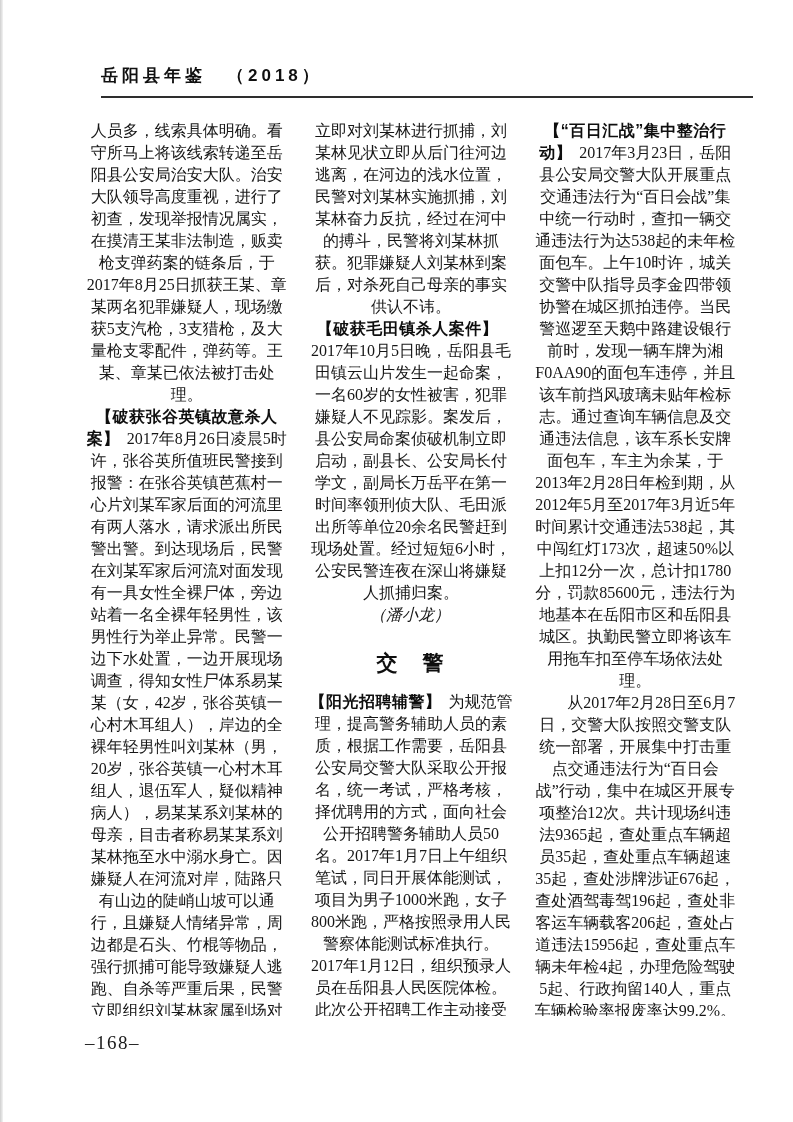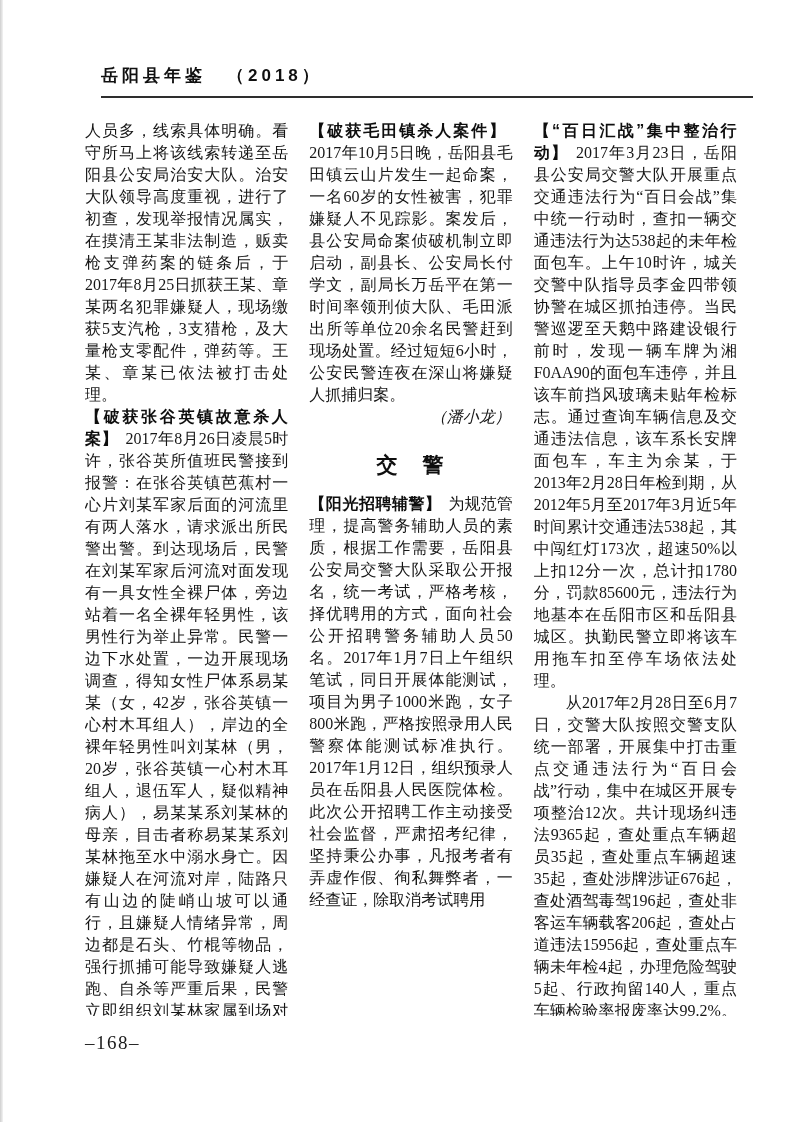--- a/index.html
+++ b/index.html
@@ -55,21 +55,21 @@
   }
   .col {
     flex: 1 1 0;
     min-width: 0;
     overflow: hidden;
     font-size: 16px;
     line-height: 22px;
     text-align: justify;
     text-justify: inter-ideograph;
   }
-  .col p { margin: 0; }
+  .col p { margin: 0; text-align: center; }
   .gap-before { margin-top: 23px; }
   .entry-heading {
     font-family: "Liberation Sans", "DejaVu Sans", sans-serif;
     font-weight: bold;
     letter-spacing: 0.5px;
     margin-right: 7px;
     color: #0e0e0e;
   }
   .signature {
     text-align: right;
@@ -109,20 +109,21 @@
   </header>
 
   <main class="columns">
 
     <section class="col">
       <p class="para">人员多，线索具体明确。看守所马上将该线索转递至岳阳县公安局治安大队。治安大队领导高度重视，进行了初查，发现举报情况属实，在摸清王某非法制造，贩卖枪支弹药案的链条后，于2017年8月25日抓获王某、章某两名犯罪嫌疑人，现场缴获5支汽枪，3支猎枪，及大量枪支零配件，弹药等。王某、章某已依法被打击处理。</p>
       <p class="para gap-before"><span class="entry-heading">【破获张谷英镇故意杀人案】</span><span class="entry-body">2017年8月26日凌晨5时许，张谷英所值班民警接到报警：在张谷英镇芭蕉村一心片刘某军家后面的河流里有两人落水，请求派出所民警出警。到达现场后，民警在刘某军家后河流对面发现有一具女性全裸尸体，旁边站着一名全裸年轻男性，该男性行为举止异常。民警一边下水处置，一边开展现场调查，得知女性尸体系易某某（女，42岁，张谷英镇一心村木耳组人），岸边的全裸年轻男性叫刘某林（男，20岁，张谷英镇一心村木耳组人，退伍军人，疑似精神病人），易某某系刘某林的母亲，目击者称易某某系刘某林拖至水中溺水身亡。因嫌疑人在河流对岸，陆路只有山边的陡峭山坡可以通行，且嫌疑人情绪异常，周边都是石头、竹棍等物品，强行抓捕可能导致嫌疑人逃跑、自杀等严重后果，民警立即组织刘某林家属到场对刘某林进行劝导，并疏散附近的居民。后刘某林从对岸游回来，并往自己家中走，待刘某林一回到家中，埋伏的民警</span></p>
     </section>
 
     <section class="col">
+      <p class="para">立即对刘某林进行抓捕，刘某林见状立即从后门往河边逃离，在河边的浅水位置，民警对刘某林实施抓捕，刘某林奋力反抗，经过在河中的搏斗，民警将刘某林抓获。犯罪嫌疑人刘某林到案后，对杀死自己母亲的事实供认不讳。</p>
       <p class="para gap-before"><span class="entry-heading">【破获毛田镇杀人案件】</span><span class="entry-body">2017年10月5日晚，岳阳县毛田镇云山片发生一起命案，一名60岁的女性被害，犯罪嫌疑人不见踪影。案发后，县公安局命案侦破机制立即启动，副县长、公安局长付学文，副局长万岳平在第一时间率领刑侦大队、毛田派出所等单位20余名民警赶到现场处置。经过短短6小时，公安民警连夜在深山将嫌疑人抓捕归案。</span></p>
       <p class="para signature">（潘小龙）</p>
       <p class="para section-title">交　警</p>
       <p class="para"><span class="entry-heading">【阳光招聘辅警】</span><span class="entry-body">为规范管理，提高警务辅助人员的素质，根据工作需要，岳阳县公安局交警大队采取公开报名，统一考试，严格考核，择优聘用的方式，面向社会公开招聘警务辅助人员50名。2017年1月7日上午组织笔试，同日开展体能测试，项目为男子1000米跑，女子800米跑，严格按照录用人民警察体能测试标准执行。2017年1月12日，组织预录人员在岳阳县人民医院体检。此次公开招聘工作主动接受社会监督，严肃招考纪律，坚持秉公办事，凡报考者有弄虚作假、徇私舞弊者，一经查证，除取消考试聘用</span></p>
     </section>
 
     <section class="col">
       <p class="para gap-before"><span class="entry-heading">【“百日汇战”集中整治行动】</span><span class="entry-body">2017年3月23日，岳阳县公安局交警大队开展重点交通违法行为“百日会战”集中统一行动时，查扣一辆交通违法行为达538起的未年检面包车。上午10时许，城关交警中队指导员李金四带领协警在城区抓拍违停。当民警巡逻至天鹅中路建设银行前时，发现一辆车牌为湘F0AA90的面包车违停，并且该车前挡风玻璃未贴年检标志。通过查询车辆信息及交通违法信息，该车系长安牌面包车，车主为余某，于2013年2月28日年检到期，从2012年5月至2017年3月近5年时间累计交通违法538起，其中闯红灯173次，超速50%以上扣12分一次，总计扣1780分，罚款85600元，违法行为地基本在岳阳市区和岳阳县城区。执勤民警立即将该车用拖车扣至停车场依法处理。</span></p>
       <p class="para indent">从2017年2月28日至6月7日，交警大队按照交警支队统一部署，开展集中打击重点交通违法行为“百日会战”行动，集中在城区开展专项整治12次。共计现场纠违法9365起，查处重点车辆超员35起，查处重点车辆超速35起，查处涉牌涉证676起，查处酒驾毒驾196起，查处非客运车辆载客206起，查处占道违法15956起，查处重点车辆未年检4起，办理危险驾驶5起、行政拘留140人，重点车辆检验率报废率达99.2%。同时启动缉查布控系统，</p>
     </section>

